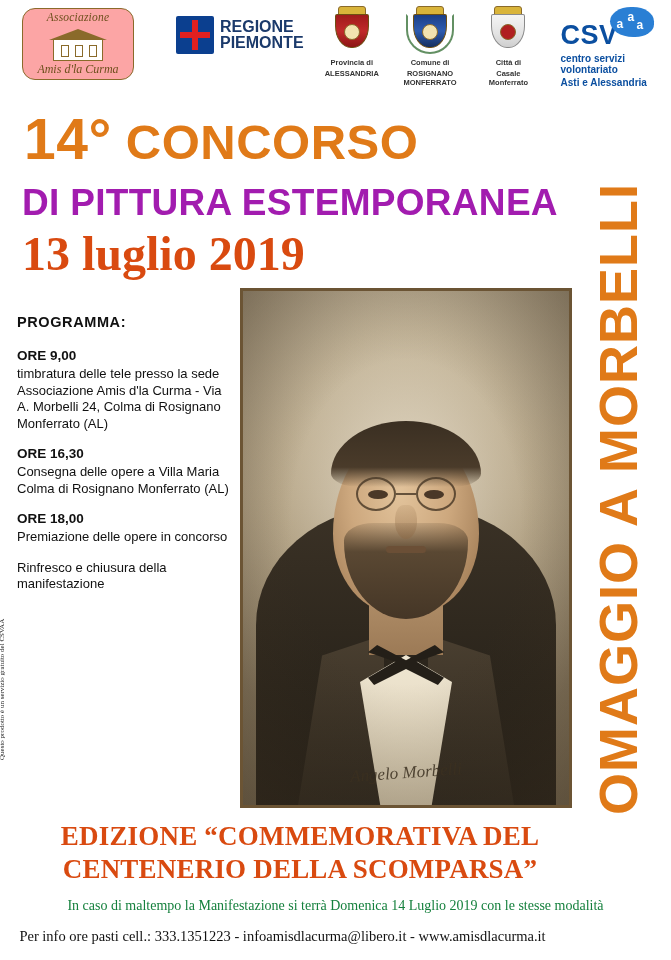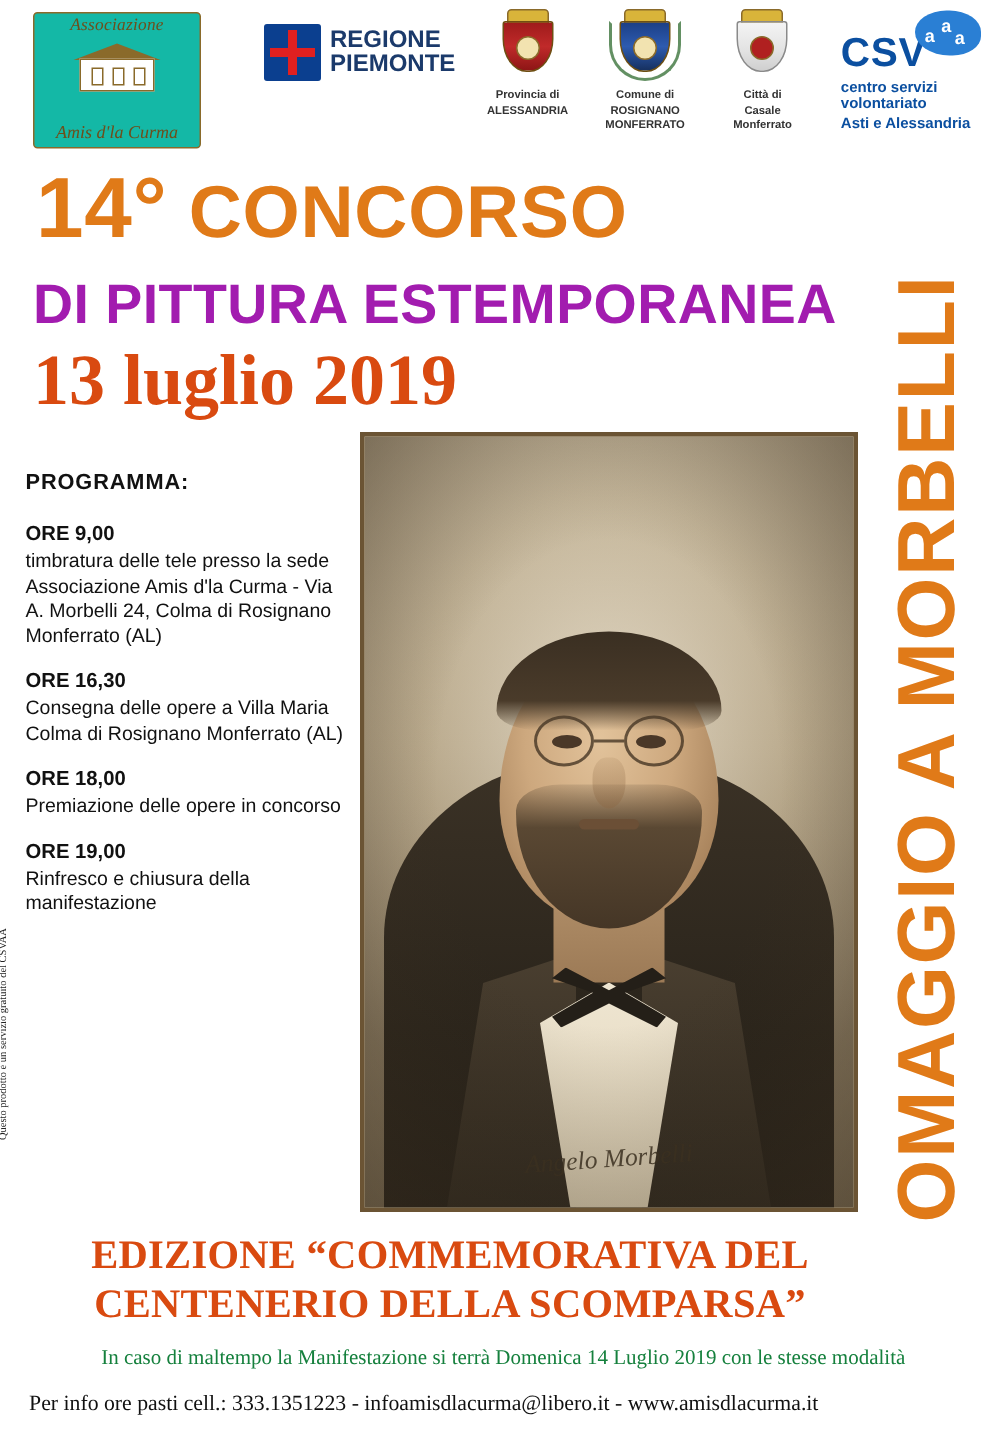--- a/index.html
+++ b/index.html
@@ -25,25 +25,25 @@
     display: flex;
     align-items: flex-start;
     justify-content: flex-start;
     padding: 0 8px;
   }
   .logo { position: relative; text-align: center; }
 
   
   .logo-curma { width: 118px; margin-left: 14px; margin-top: 2px; }
   .curma-box {
-    width: 112px; height: 91px;
+    width: 112px; height: 72px;
     border: 1.5px solid #8a6a2a;
-    border-radius: 3px;
+    border-radius: 13px;
     position: relative;
-    background: #14b8a6;
+    background: #fca5a5;
     overflow: hidden;
   }
   .curma-title {
     position: absolute; top: 2px; left: 0; width: 100%;
     font-family: "Liberation Serif", serif;
     font-style: italic;
     font-size: 11.5px;
     color: #6d4f1c;
     letter-spacing: .2px;
   }
@@ -481,21 +481,20 @@
     </div>
     <div class="prog-block">
       <div class="prog-time">ORE 16,30</div>
       <div class="prog-text">Consegna delle opere a Villa Maria Colma di Rosignano Monferrato (AL)</div>
     </div>
     <div class="prog-block">
       <div class="prog-time">ORE 18,00</div>
       <div class="prog-text">Premiazione delle opere in concorso</div>
     </div>
     <div class="prog-block">
-      <div class="prog-time">ORE 19,00</div>
       <div class="prog-text">Rinfresco e chiusura della manifestazione</div>
     </div>
   </div>
 
   <div class="photo-frame">
     <div class="photo-inner">
       <div class="p-suit"></div>
       <div class="p-lapelL"></div>
       <div class="p-lapelR"></div>
       <div class="p-shirt"></div>

